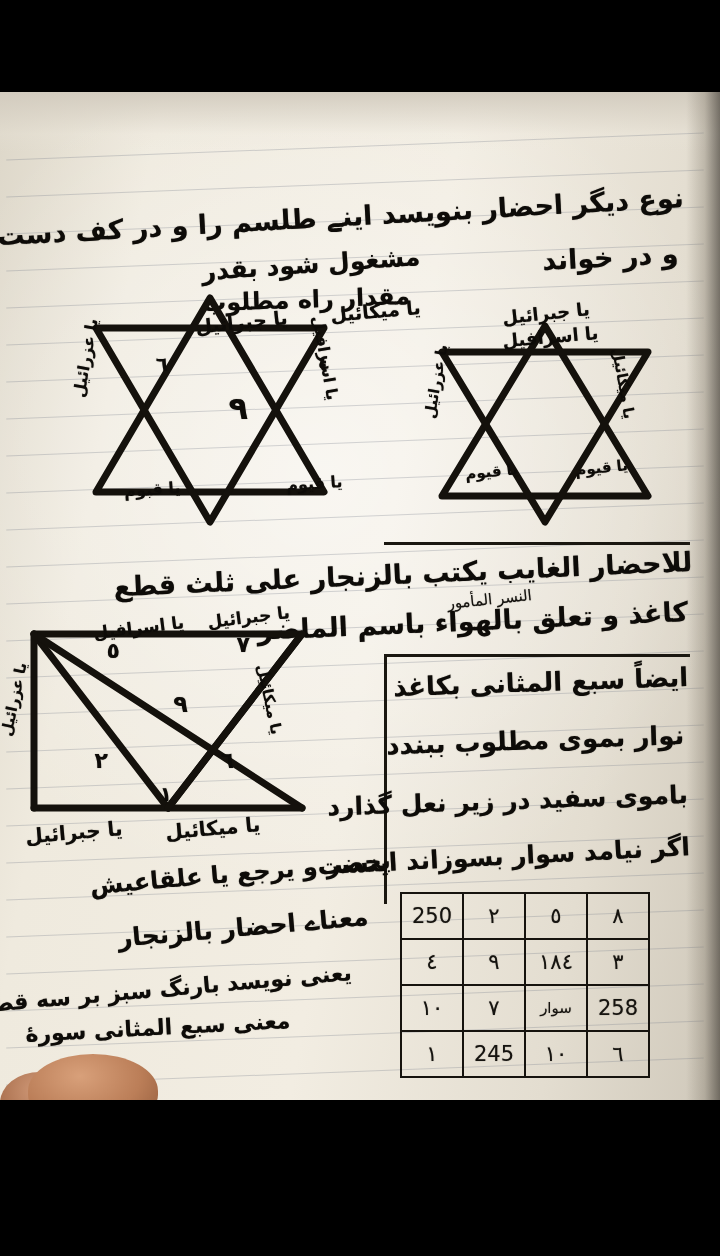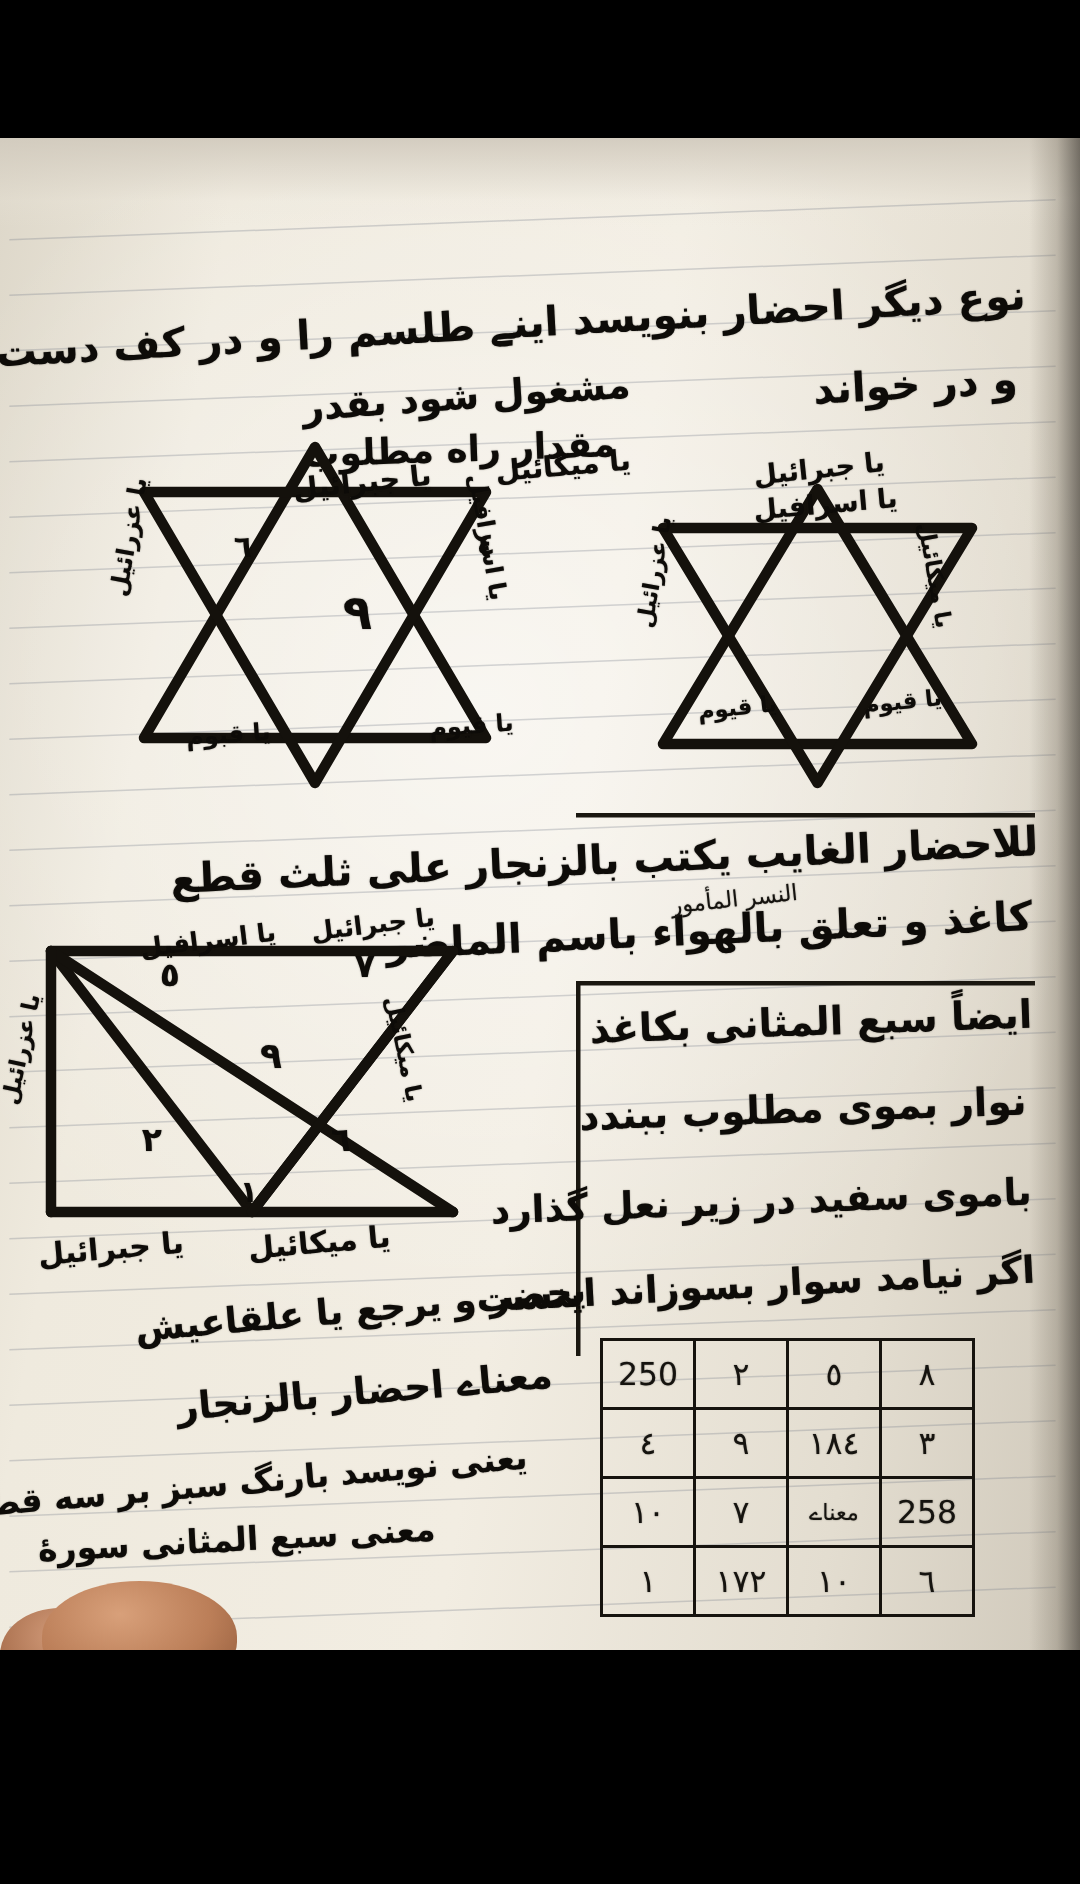--- a/index.html
+++ b/index.html
@@ -254,28 +254,28 @@
             <td>250</td>
           </tr>
           <tr>
             <td>٣</td>
             <td>١٨٤</td>
             <td>٩</td>
             <td>٤</td>
           </tr>
           <tr>
             <td>258</td>
-            <td style="font-size: 15px;">معناے</td>
+            <td style="font-size: 15px;">سوار</td>
             <td>٧</td>
             <td>١٠</td>
           </tr>
           <tr>
             <td>٦</td>
             <td>١٠</td>
-            <td>١٧٢</td>
+            <td>245</td>
             <td>١</td>
           </tr>
         </tbody>
     </table>
 
     <div id="thumb2"></div>
     <div id="thumb"></div>
     <div id="paper-edge"></div>
   </div>
 

